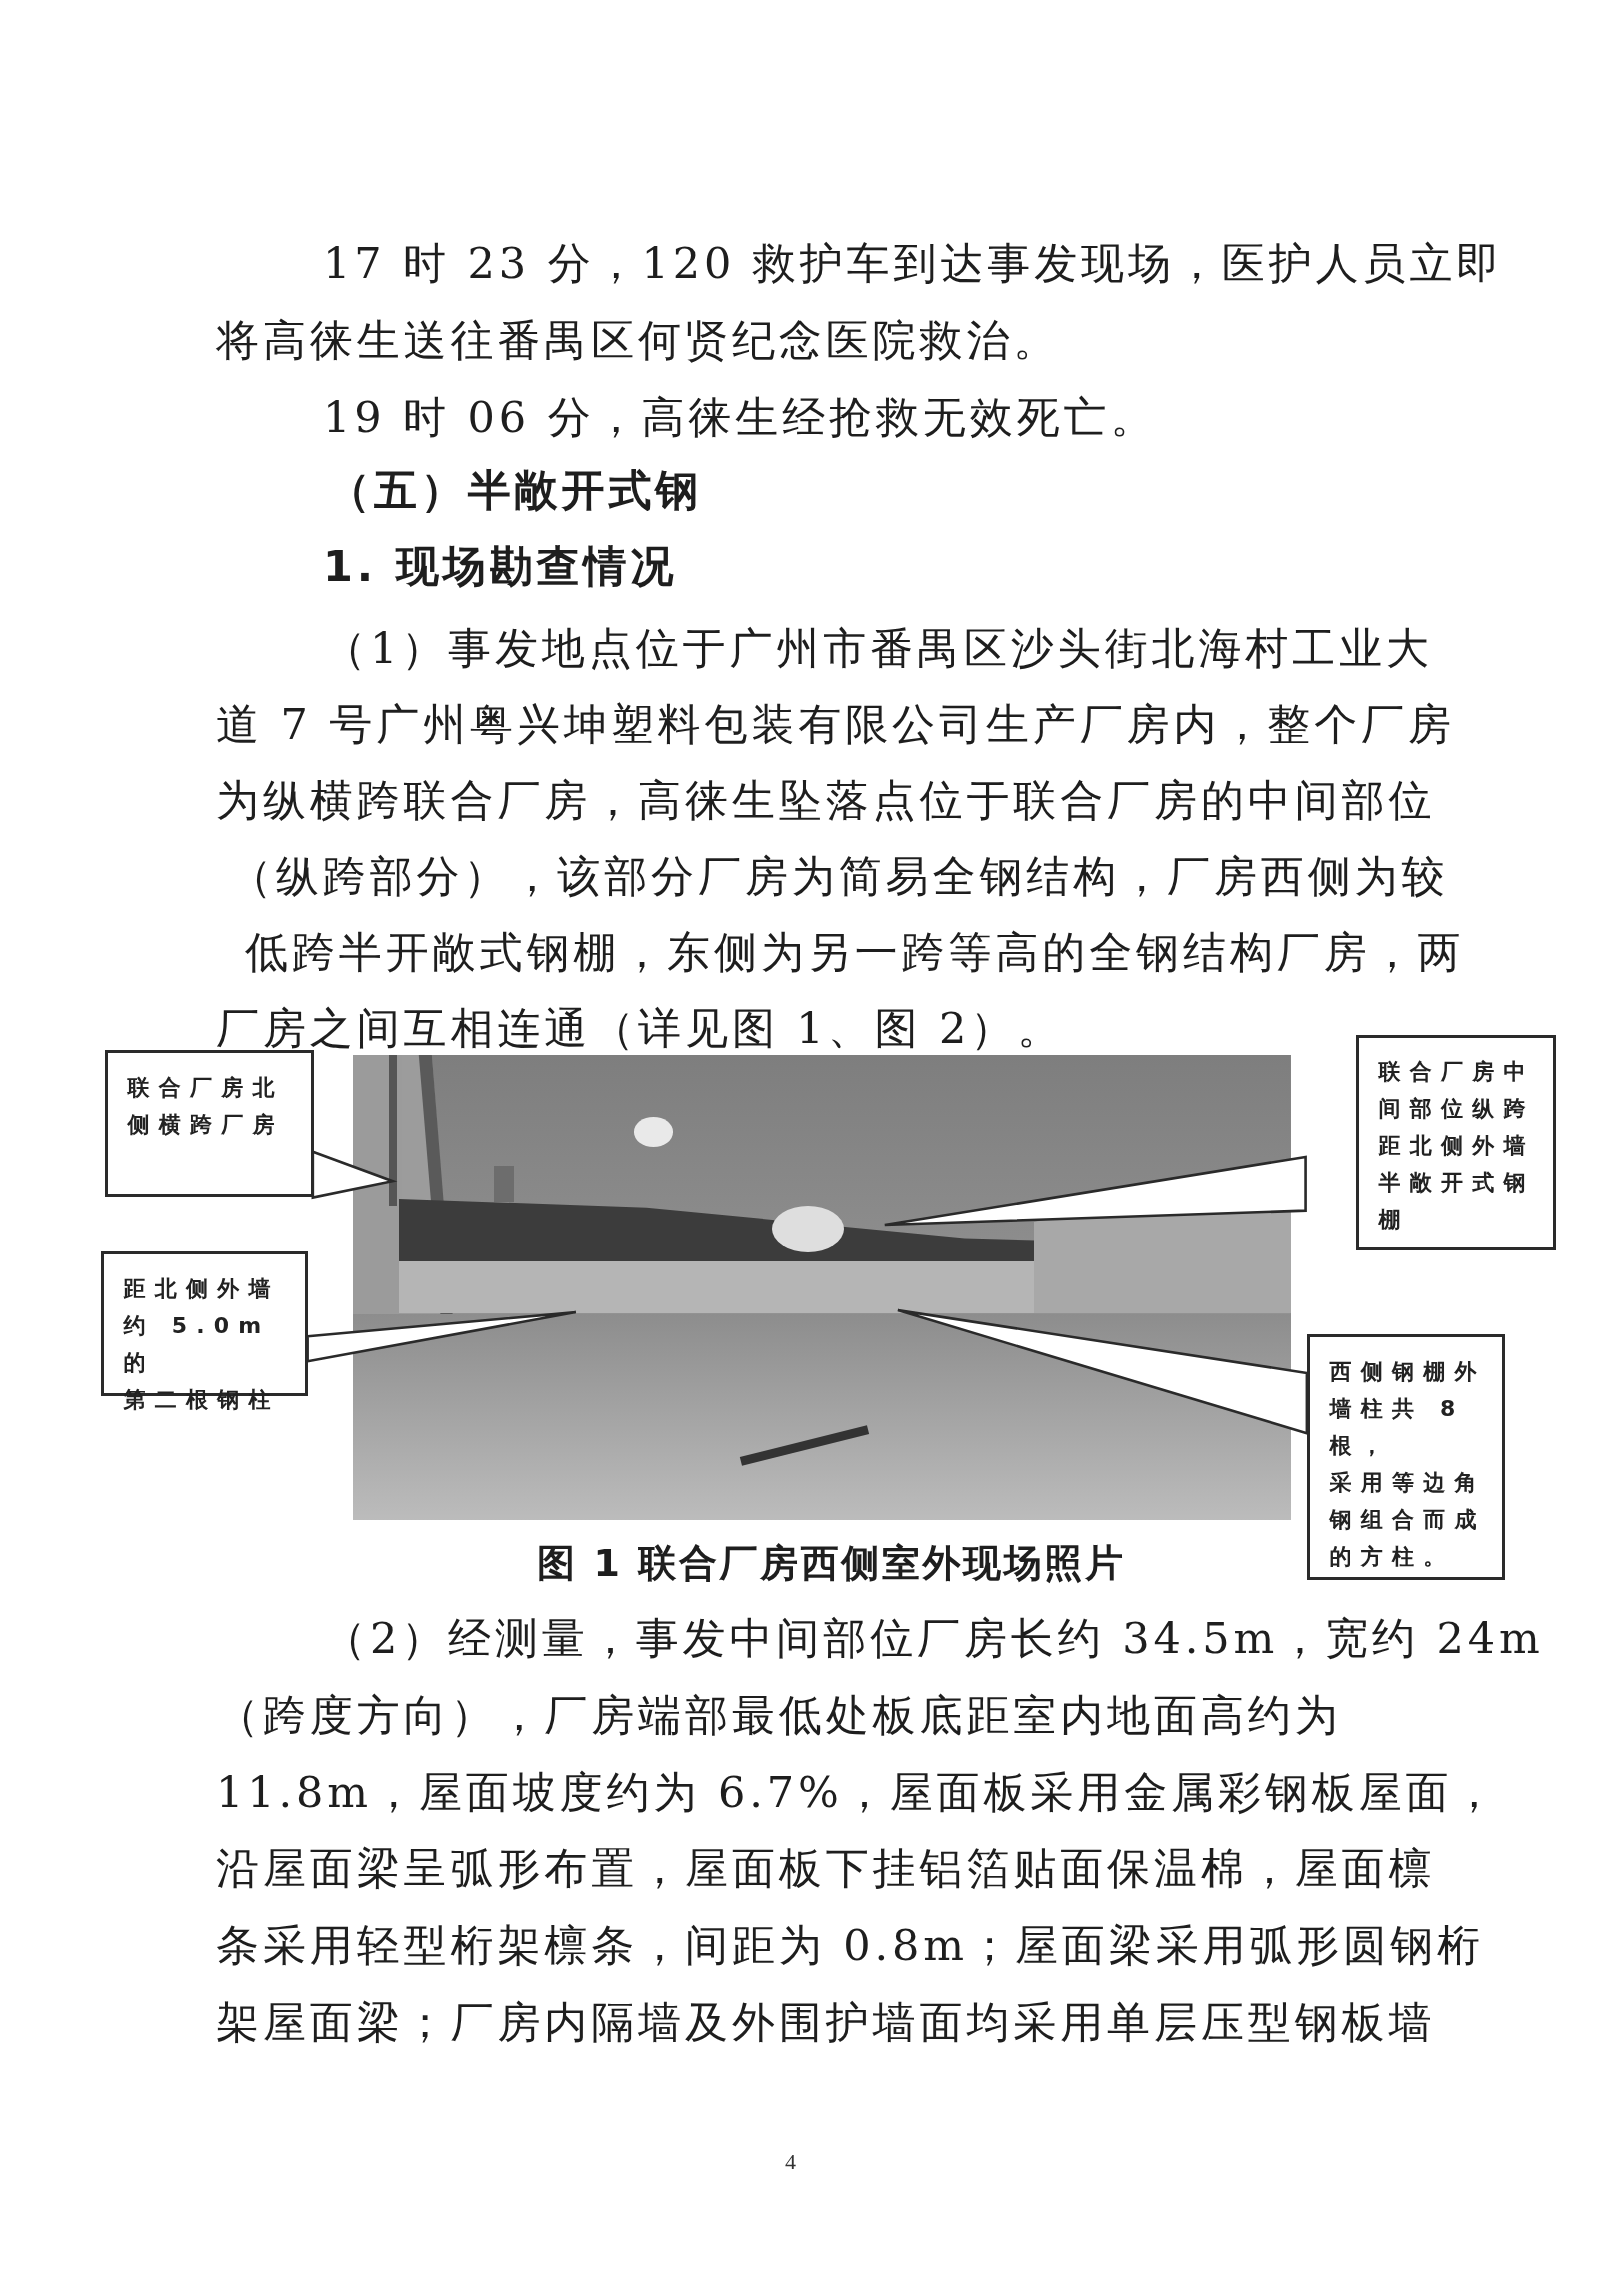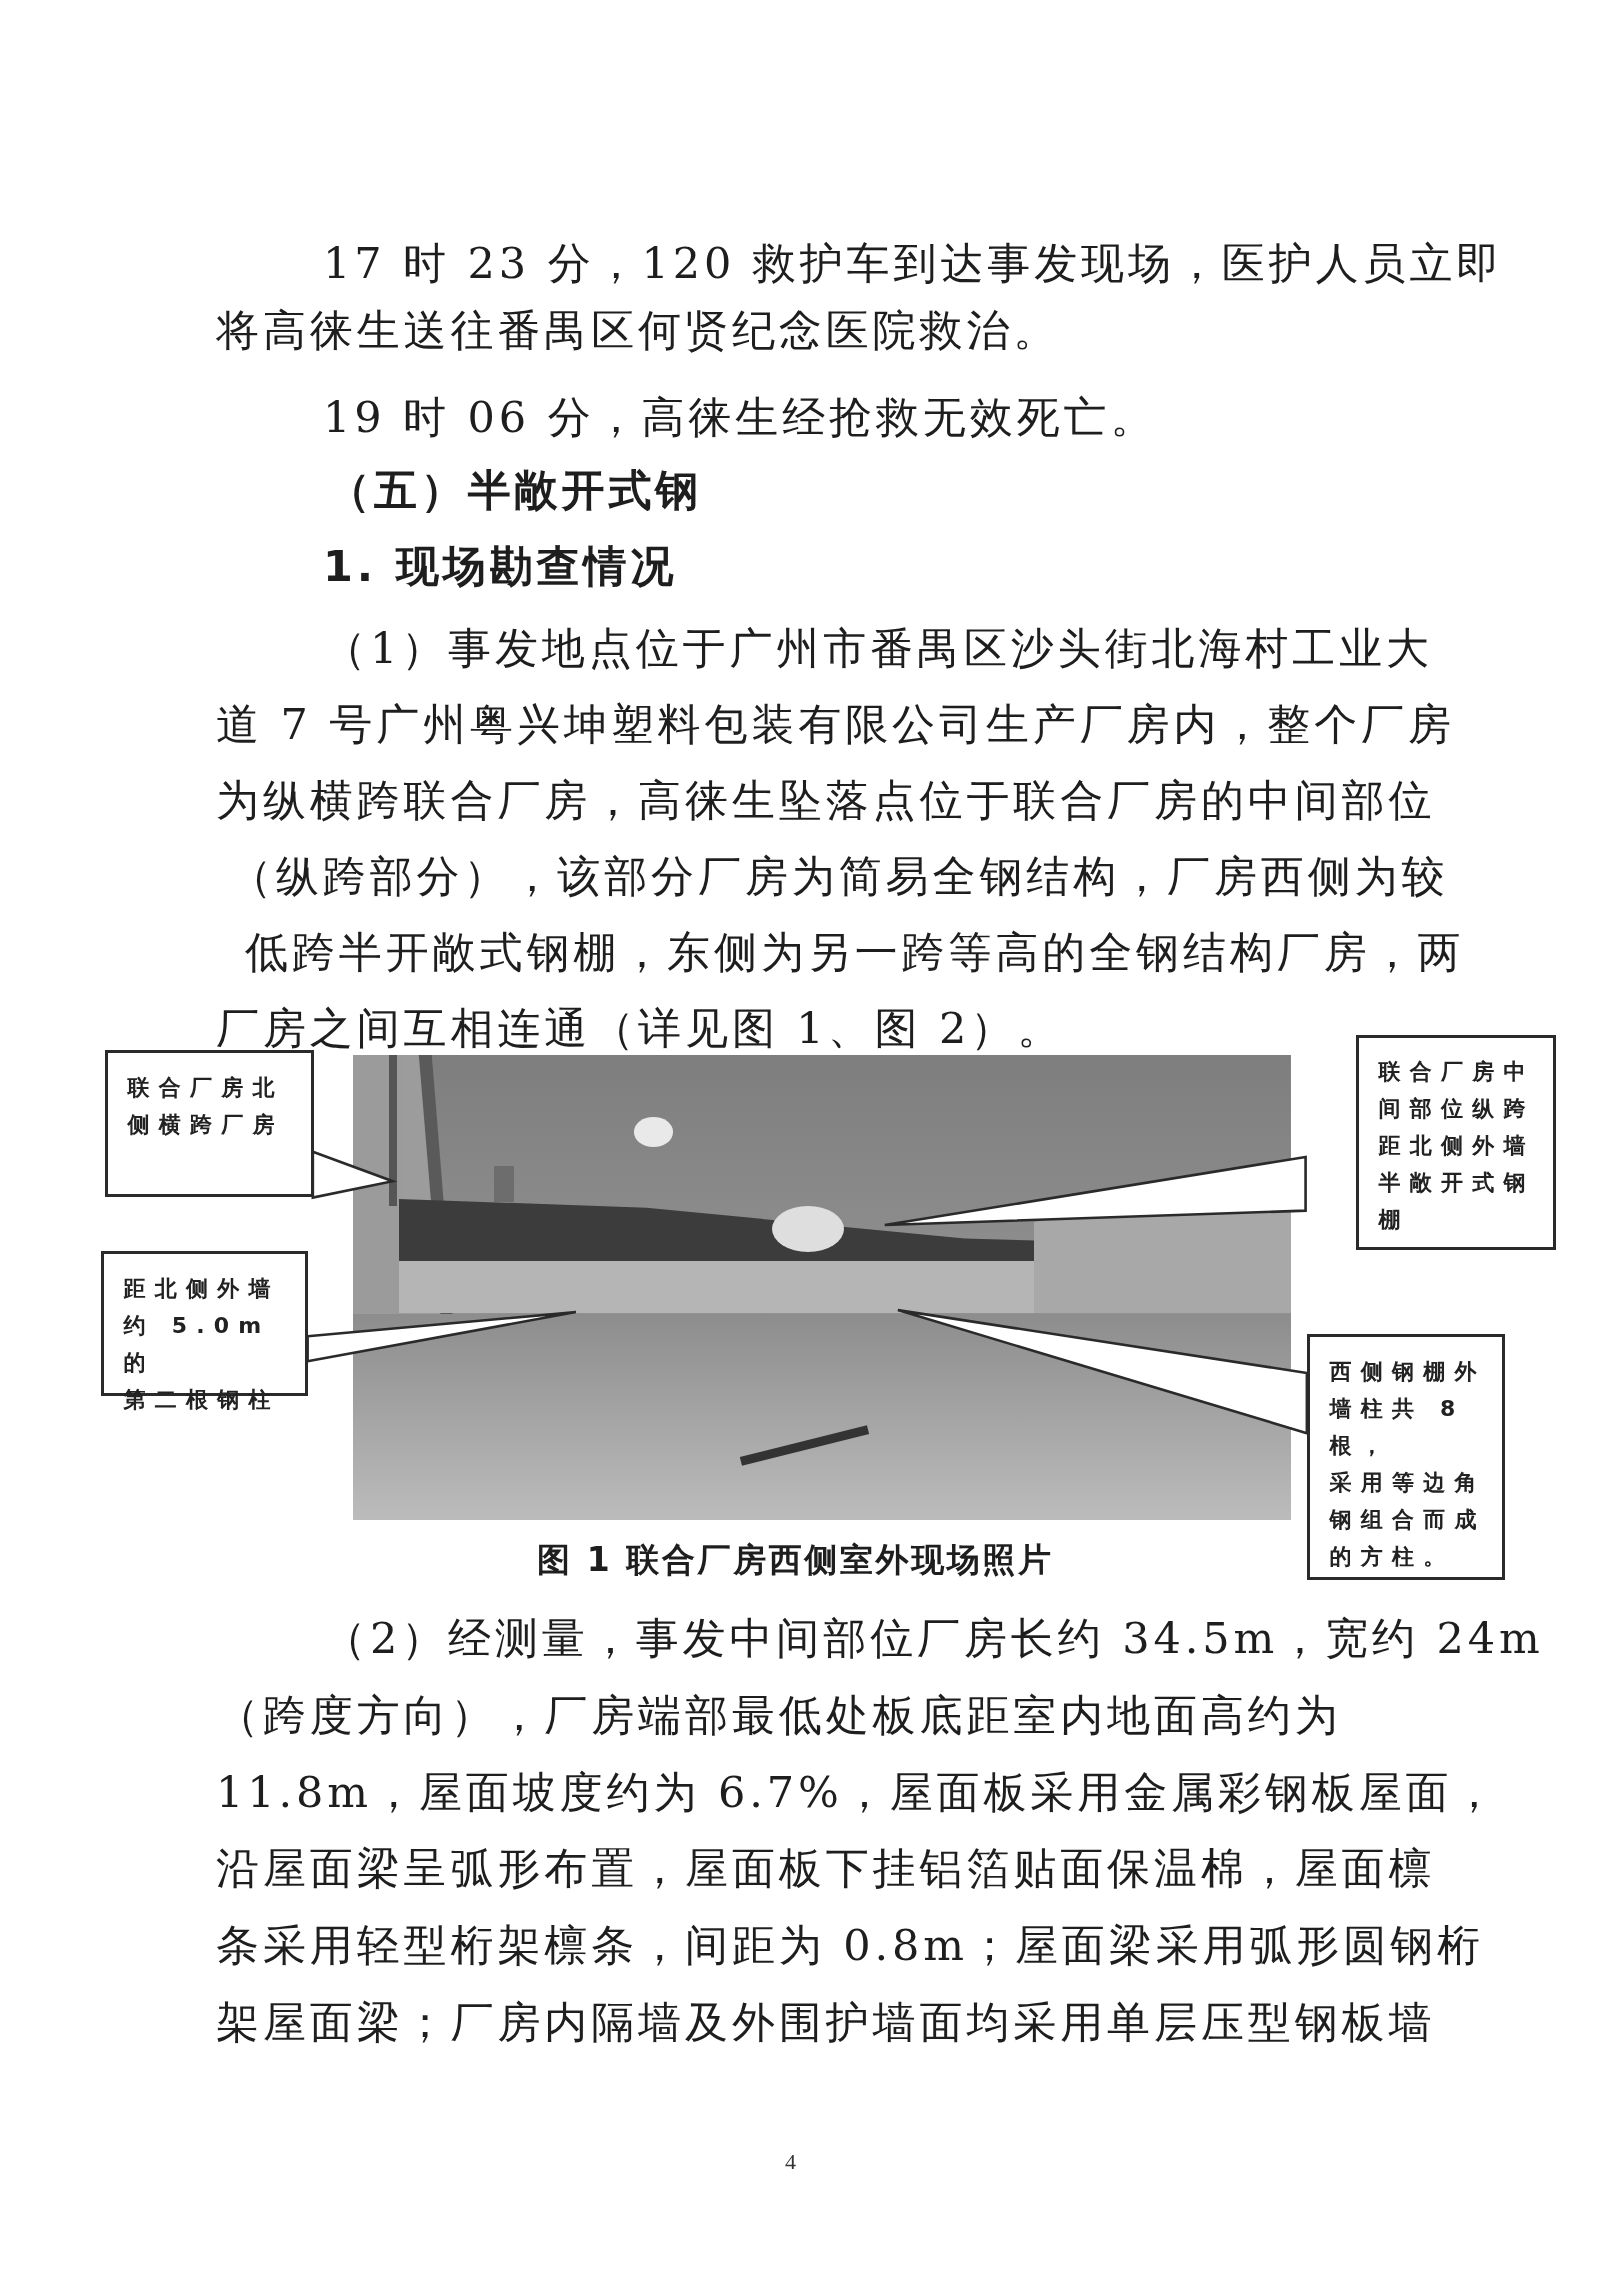--- a/index.html
+++ b/index.html
@@ -1,37 +1,37 @@
 <!DOCTYPE html>
 <html style="font-size:10.5px"><head>
 <meta charset="utf-8">
 <style>
   html, body { margin:0; padding:0; background:#ffffff; }
   body { width:1623px; height:2295px; position:relative; overflow:hidden;
          font-family:"DejaVu Serif","Liberation Serif",serif; color:#1e1e1e; }
   .line { position:absolute; left:0; white-space:nowrap; font-size:43px; line-height:1; letter-spacing:3.9px; }
   .heading { font-family:"DejaVu Sans","Liberation Sans",sans-serif; font-weight:bold; }
-  .caption { position:absolute; font-family:"DejaVu Sans","Liberation Sans",sans-serif; font-weight:bold; font-size:33px; letter-spacing:2.6px; white-space:nowrap; }
+  .caption { position:absolute; font-family:"DejaVu Sans","Liberation Sans",sans-serif; font-weight:bold; font-size:38px; letter-spacing:2.6px; white-space:nowrap; }
   .pagenum { position:absolute; font-family:"Liberation Serif",serif; font-size:22px; color:#333; }
 
   
   .photo { position:absolute; left:353px; top:1055px; width:938px; height:465px; overflow:hidden; background:#8a8a8a; }
   .photo svg { display:block; }
 
   
   .callout { position:absolute; background:#fff; border:3.3px solid #2a2a2a; box-sizing:border-box;
              font-family:"DejaVu Sans","Liberation Sans",sans-serif; font-weight:bold; font-size:22px;
              line-height:37px; letter-spacing:9.2px; padding:15.7px 13px 0 19.6px; color:#222; }
   .pointers { position:absolute; left:0; top:0; pointer-events:none; }
 </style>
 </head>
 <body>
 
 <div class="line" style="top:242px;left:323px;">17 时 23 分，120 救护车到达事发现场，医护人员立即</div>
-<div class="line" style="top:309px;left:216px;">将高徕生送往番禺区何贤纪念医院救治。</div>
+<div class="line" style="top:319px;left:216px;">将高徕生送往番禺区何贤纪念医院救治。</div>
 <div class="line" style="top:396px;left:323px;">19 时 06 分，高徕生经抢救无效死亡。</div>
 
 <div class="line heading" style="top:469px;left:327px;">（五）半敞开式钢</div>
 <div class="line heading" style="top:545px;left:323px;">1. 现场勘查情况</div>
 
 <div class="line" style="top:627px;left:323px;">（1）事发地点位于广州市番禺区沙头街北海村工业大</div>
 <div class="line" style="top:703px;left:216px;">道 7 号广州粤兴坤塑料包装有限公司生产厂房内，整个厂房</div>
 <div class="line" style="top:779px;left:216px;">为纵横跨联合厂房，高徕生坠落点位于联合厂房的中间部位</div>
 <div class="line" style="top:855px;left:229px;">（纵跨部分），该部分厂房为简易全钢结构，厂房西侧为较</div>
 <div class="line" style="top:931px;left:216px;margin-left:29px;">低跨半开敞式钢棚，东侧为另一跨等高的全钢结构厂房，两</div>

